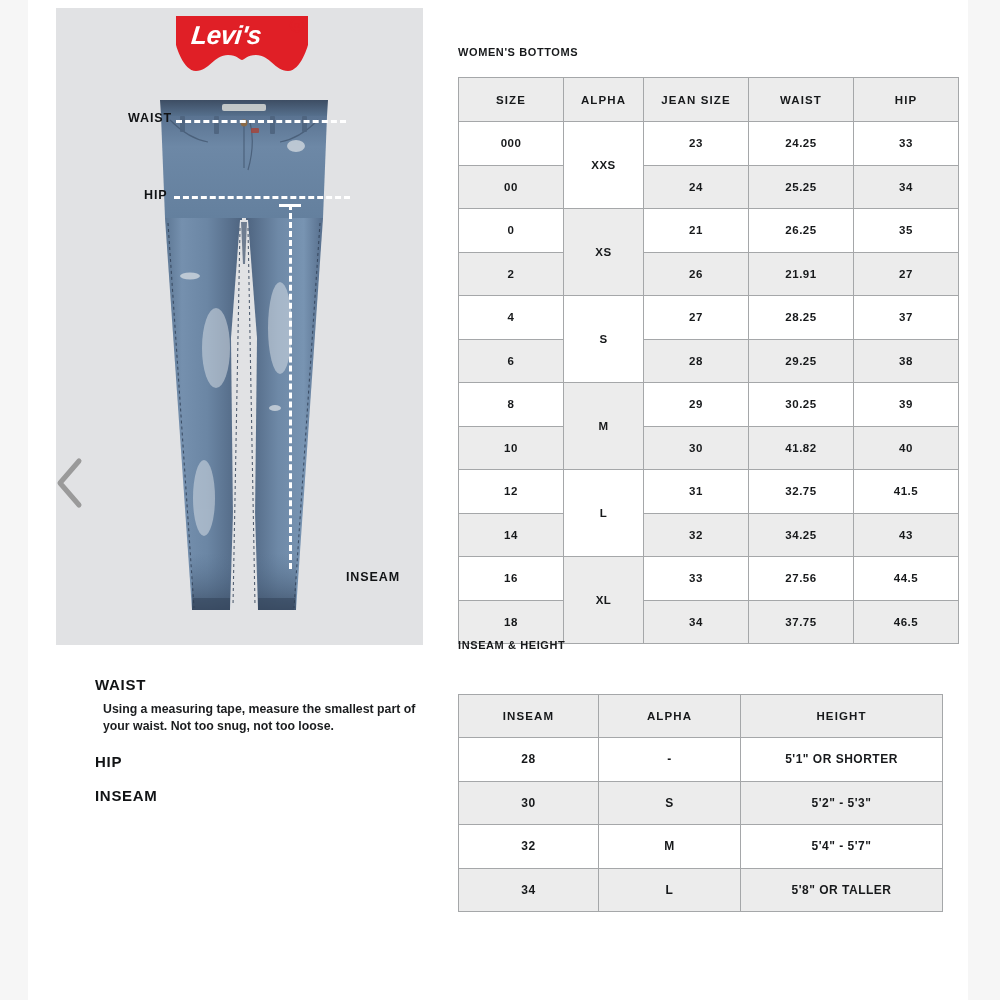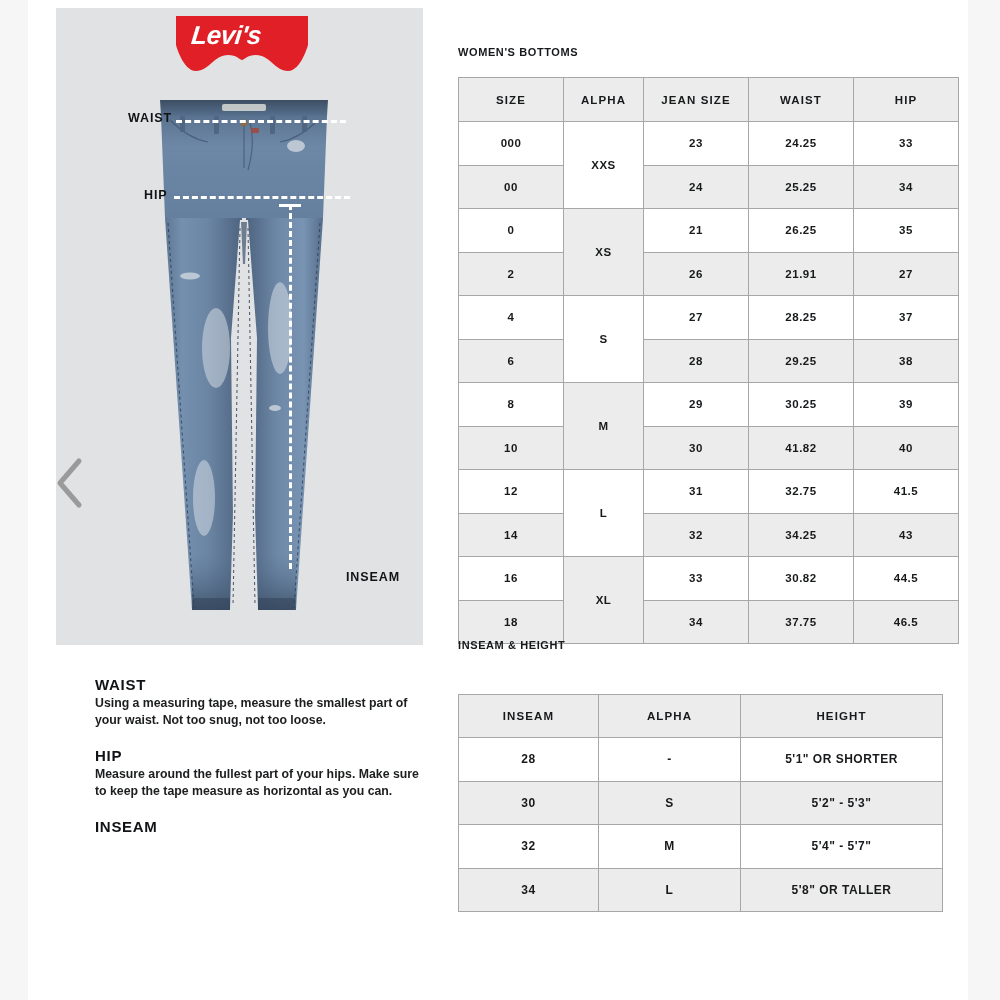--- a/index.html
+++ b/index.html
@@ -105,21 +105,21 @@
     font-weight: 700;
     letter-spacing: 0.7px;
     color: #111315;
     margin: 0 0 2px 0;
   }
   .guide-body {
     font-size: 12.3px;
     font-weight: 700;
     line-height: 1.42;
     color: #1b1d1f;
-    margin: 0;
+    margin: 8px;
   }
   .tbl-heading {
     font-size: 11px;
     font-weight: 700;
     letter-spacing: 0.6px;
     color: #17191b;
     margin: 0;
   }
   .h-bottoms { position:absolute; left:430px; top:46px; }
   .h-inseam  { position:absolute; left:430px; top:639px; }
@@ -282,21 +282,20 @@
       </svg>
     </div>
 
     <div class="guide">
       <div class="guide-block">
         <p class="guide-title">WAIST</p>
         <p class="guide-body">Using a measuring tape, measure the smallest part of your waist. Not too snug, not too loose.</p>
       </div>
       <div class="guide-block">
         <p class="guide-title">HIP</p>
-        <p class="guide-body">Measure around the fullest part of your hips. Make sure to keep the tape measure as horizontal as you can.</p>
       </div>
       <div class="guide-block">
         <p class="guide-title">INSEAM</p>
       </div>
     </div>
 
     <h2 class="tbl-heading h-bottoms">WOMEN'S BOTTOMS</h2>
 
     <table class="sz" id="bottoms-table">
       <colgroup>
@@ -378,21 +377,21 @@
           <tr>
             <td class="shade">14</td>
             <td class="shade">32</td>
             <td class="shade">34.25</td>
             <td class="shade">43</td>
           </tr>
           <tr>
             <td class="plain">16</td>
             <td class="shade" rowspan="2">XL</td>
             <td class="plain">33</td>
-            <td class="plain">30.82</td>
+            <td class="plain">27.56</td>
             <td class="plain">44.5</td>
           </tr>
           <tr>
             <td class="shade">18</td>
             <td class="shade">34</td>
             <td class="shade">37.75</td>
             <td class="shade">46.5</td>
           </tr>
         </tbody>
     </table>

